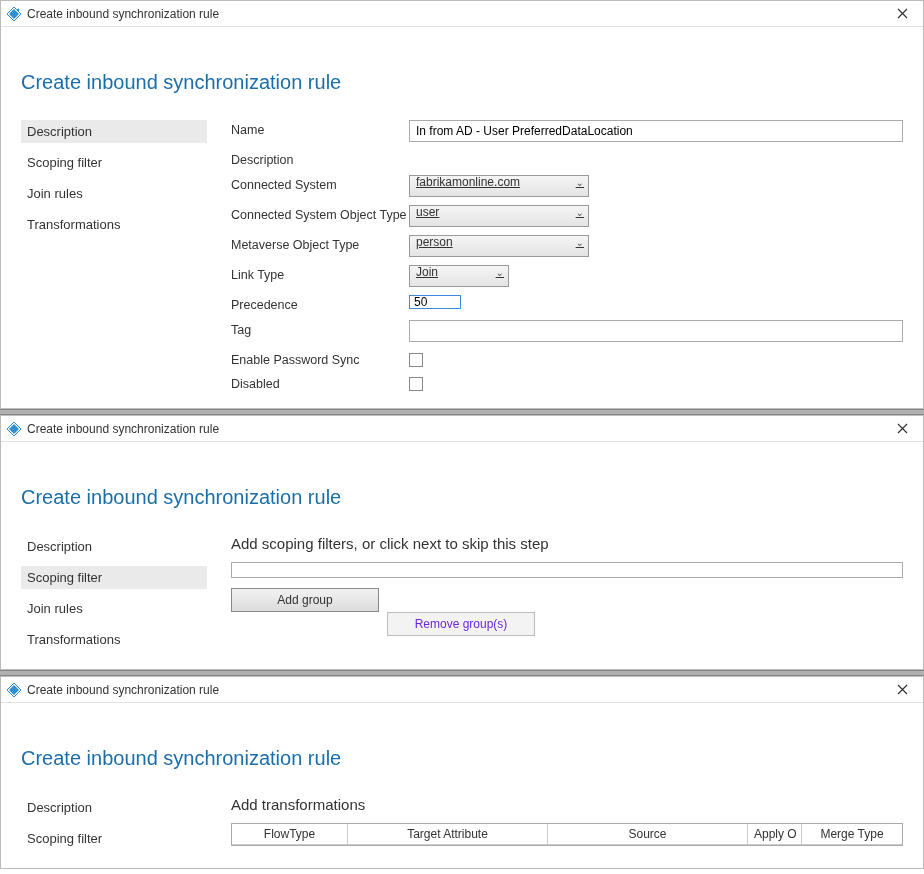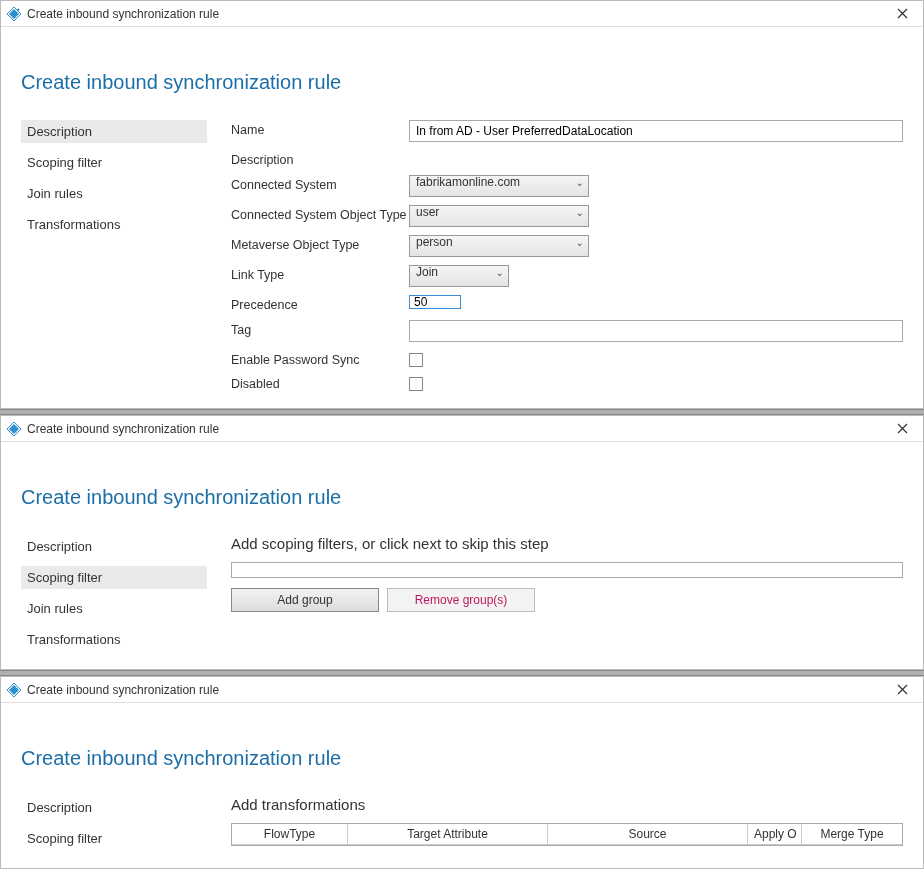--- a/index.html
+++ b/index.html
@@ -110,20 +110,21 @@
   .dropdown {
     display: inline-flex;
     align-items: center;
     justify-content: space-between;
     height: 22px;
     border: 1px solid #999;
     background: linear-gradient(#f5f5f5,#e4e4e4);
     padding: 0 4px 8px 6px;
     font-size: 12px;
     min-width: 60px;
+    text-decoration: underline;
   }
   .dropdown.wide { width: 180px; }
   .dropdown.med { width: 100px; justify-content: space-between; }
   .dropdown .chev { margin-left: 8px; font-size: 10px; color: #555;}
   input[type="text"].short {
     width: 52px;
     height: 14px;
     border: 1px solid #3a8cd6;
     padding: 2px 4px;
     font-family: inherit;
@@ -156,23 +157,24 @@
     min-width: 148px;
     border: 1px solid #888;
     background: linear-gradient(#f2f2f2,#dcdcdc);
     display: inline-flex;
     align-items: center;
     justify-content: center;
     font-size: 12px;
     padding: 0 10px;
   }
   .btn.disabled {
-    color: #be185d;
+    color: #6d28d9;
     border-color: #bbb;
     background: #f3f3f3;
+    margin-top: 24px;
   }
   
   .tgrid {
     border: 1px solid #aaa;
   }
   .tgrid .thead {
     display: flex;
     background: #fff;
     border-bottom: 1px solid #ccc;
     font-size: 12px;

